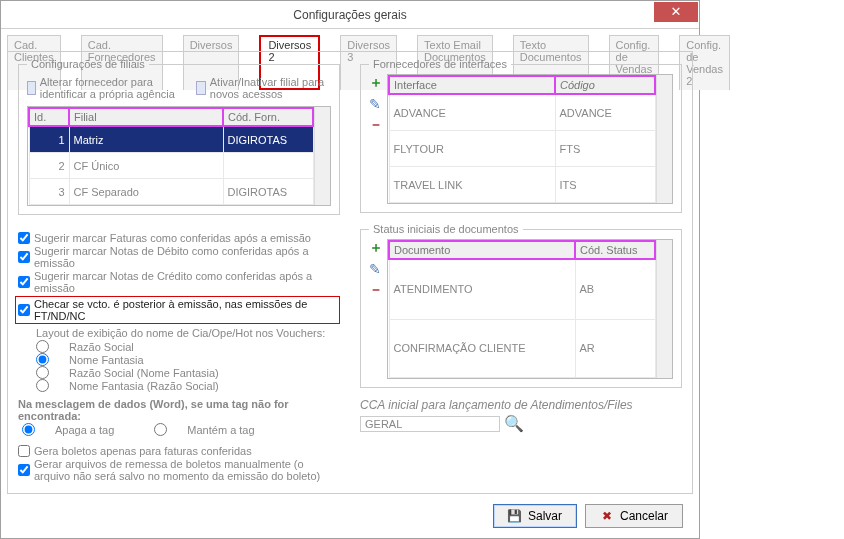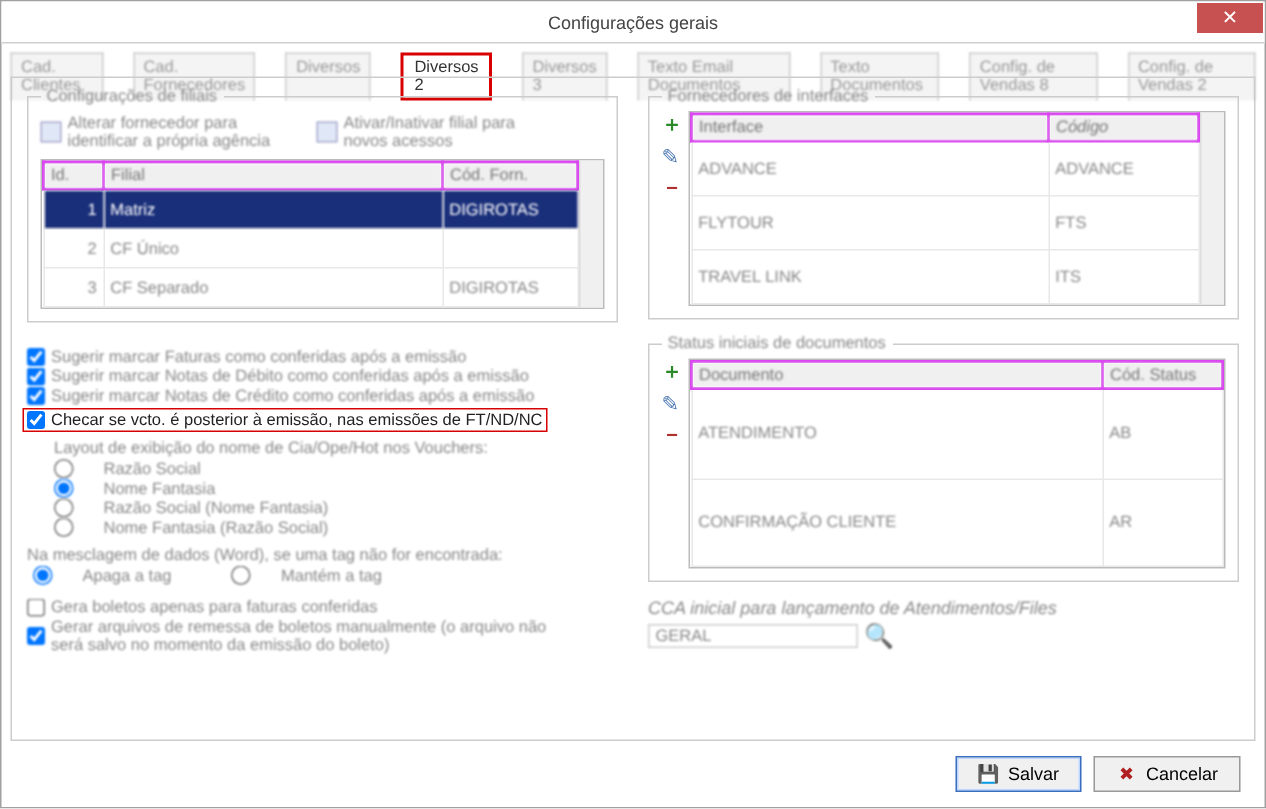--- a/index.html
+++ b/index.html
@@ -1,17 +1,17 @@
 <!DOCTYPE html>
 <html><head>
 <meta charset="utf-8">
 <style>
   * { box-sizing: border-box; font-family: "Segoe UI", Tahoma, sans-serif; }
   body { margin: 0; background: #fff; width: 844px; height: 539px; overflow: hidden; position: relative; }
-  .window { width: 844px; height: 539px; border: 1px solid #a0a0a0; background: #fff; position: relative; }
+  .window { width: 700px; height: 539px; border: 1px solid #a0a0a0; background: #fff; position: relative; }
   .titlebar { height: 28px; background: #fff; border-bottom: 1px solid #d0d0d0; display: flex; align-items: center; position: relative; }
   .titlebar-title { position: absolute; left: 0; right: 0; text-align: center; font-size: 12px; color: #444; }
   .close-btn { margin-left: auto; width: 44px; height: 20px; background: #c75050; color: #fff; display: flex; align-items: center; justify-content: center; font-size: 13px; cursor: pointer; margin-right:1px; margin-top:-6px;}
   .tabs { display: flex; padding: 6px 6px 0 6px; gap: 20px; }
   .tab { font-size: 11px; padding: 3px 6px; border: 1px solid #ccc; border-bottom: none; background: #f4f4f4; color: #999; cursor: pointer; filter: blur(0.6px);}
   .tab.highlight { border: 2px solid #d80000; background:#fff; padding:2px 7px; filter:none; color:#333; font-weight:400;}
   .content { position: absolute; top: 50px; left: 6px; right: 6px; bottom: 44px; border:1px solid #ccc; padding:6px 10px; }
   .cols { display: flex; gap: 20px; height: 100%; }
   .col-left { flex: 1 1 50%; }
   .col-right { flex: 1 1 50%; }
@@ -146,21 +146,21 @@
           <div class="radio-line">
               <input type="radio" name="lay" style="">
               <span>Razão Social (Nome Fantasia)</span>
             </div>
           <div class="radio-line">
               <input type="radio" name="lay" style="">
               <span>Nome Fantasia (Razão Social)</span>
             </div>
         </div>
 
-        <div class="checkline" style="margin-top:6px;">
+        <div class="checkline" style="margin-top:6px;font-weight:bold;">
             <span>Na mesclagem de dados (Word), se uma tag não for encontrada:</span>
           </div>
         <div style="display:flex; gap:40px; margin-left:4px;">
           <div class="radio-line">
               <input type="radio" name="merge" checked="" style="">
               <span>Apaga a tag</span>
             </div>
           <div class="radio-line">
               <input type="radio" name="merge" style="">
               <span>Mantém a tag</span>
@@ -216,21 +216,21 @@
         </fieldset>
 
         <fieldset>
           <legend>Status iniciais de documentos</legend>
           <div class="grid-wrap">
             <div class="grid-controls">
               <span class="plus">＋</span>
               <span class="edit">✎</span>
               <span class="minus">－</span>
             </div>
-            <div class="grid" style="height:140px; display:flex;flex-direction:column;">
+            <div class="grid" style="height:140px; display:flex;">
               <table style="flex:1;">
                 <thead>
                     <tr>
                   <th>Documento</th>
                   <th style="width:80px;">Cód. Status</th>
                 </tr>
                   </thead>
                 <tbody>
                   <tr>
                       <td>ATENDIMENTO</td>

